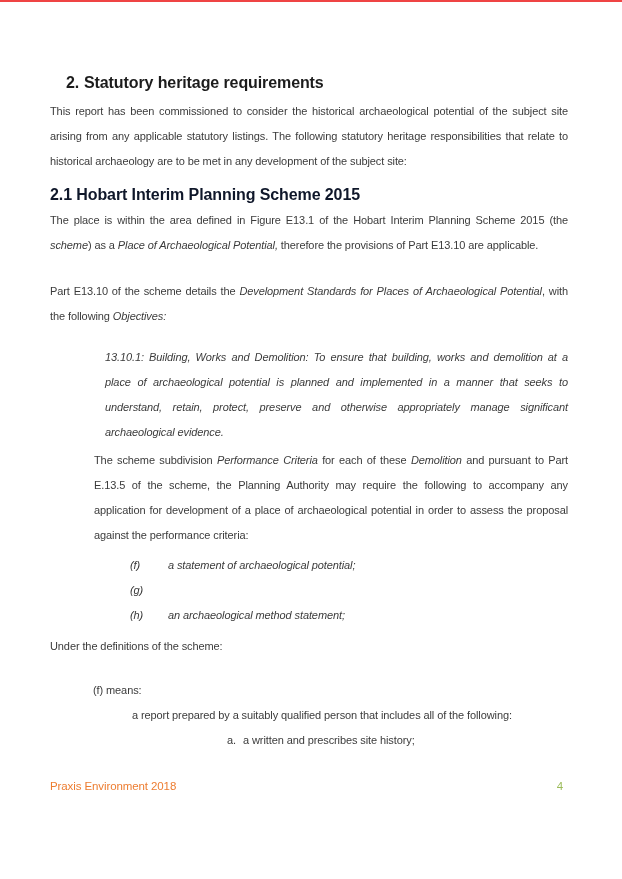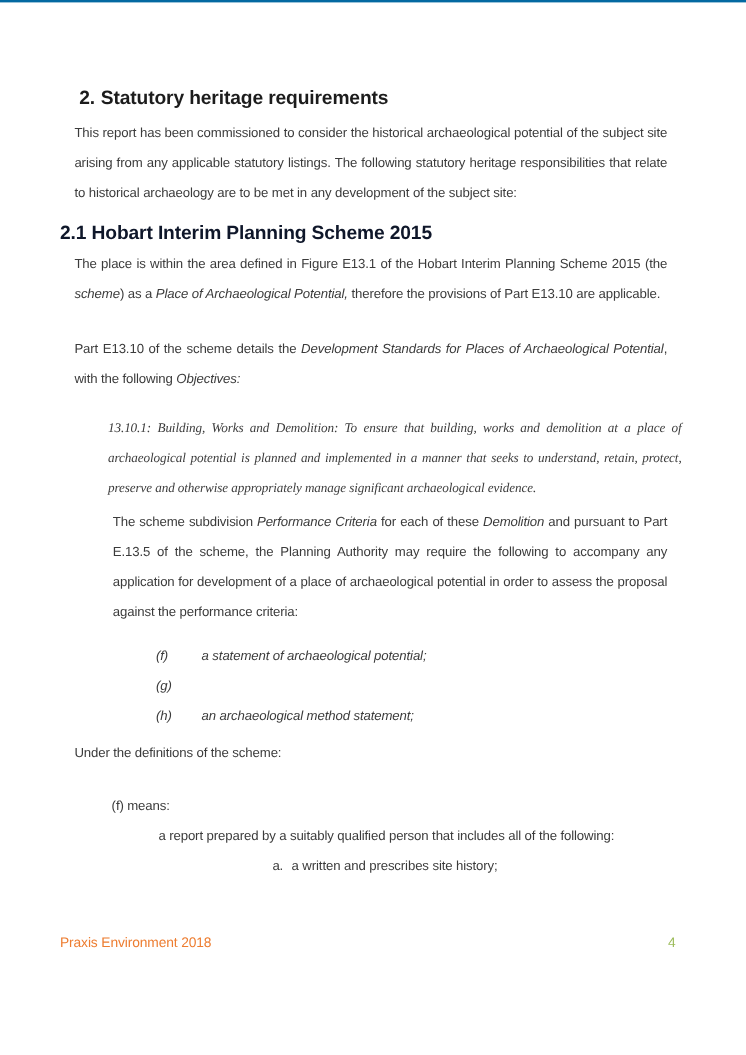--- a/index.html
+++ b/index.html
@@ -1,41 +1,41 @@
 <!DOCTYPE html>
 <html><head>
 <meta charset="utf-8">
 <style>
   html,body{margin:0;padding:0;background:#ffffff;}
   .page{
     position:relative;
     width:622px;height:879px;
     background:#ffffff;
-    border-top:2px solid #0369a1;
+    border-top:2px solid #ef4444;
     box-sizing:border-box;
     font-family:"Liberation Sans", sans-serif;
     color:#3b3b3b;
     overflow:hidden;
   }
   .content{position:absolute;left:50px;top:0;width:518px;}
   .h1{
     font-size:16px;line-height:20px;font-weight:bold;color:#1c1c1c;
     margin:71px 0 0 16px;letter-spacing:-0.1px;
   }
   .h1-num{display:inline-block;min-width:18px;}
   .h2{
     font-size:16px;line-height:16px;font-weight:bold;color:#0f172a;
     margin:13px 0 0 0;letter-spacing:-0.1px;
   }
-  p{margin:12px;font-size:11px;line-height:25px;letter-spacing:-0.1px;}
+  p{margin:0;font-size:11px;line-height:25px;letter-spacing:-0.1px;}
   .just{text-align:justify;}
   .mt-intro{margin-top:6px;}
   .mt-p1{margin-top:5px;}
   .mt-p2{margin-top:21px;}
-  .quote{margin:16px 0 0 40px;font-style:italic;font-family:Liberation Serif, serif;}
+  .quote{margin:16px 0 0 55px;font-style:italic;}
   .quote p{margin:0;}
   .mt-p3{margin-top:3px;margin-left:44px;}
   .req-list{margin:5px 0 0 80px;font-style:italic;font-size:11px;letter-spacing:-0.1px;}
   .req-row{line-height:25px;display:flex;}
   .req-label{display:inline-block;min-width:38px;}
   .mt-defs{margin-top:6px;}
   .def-term{margin:19px 0 0 43px;}
   .def-body{margin:0 0 0 82px;}
   .def-sub{margin:0 0 0 177px;font-size:11px;line-height:25px;letter-spacing:-0.1px;display:flex;}
   .def-sub-label{display:inline-block;min-width:16px;}

